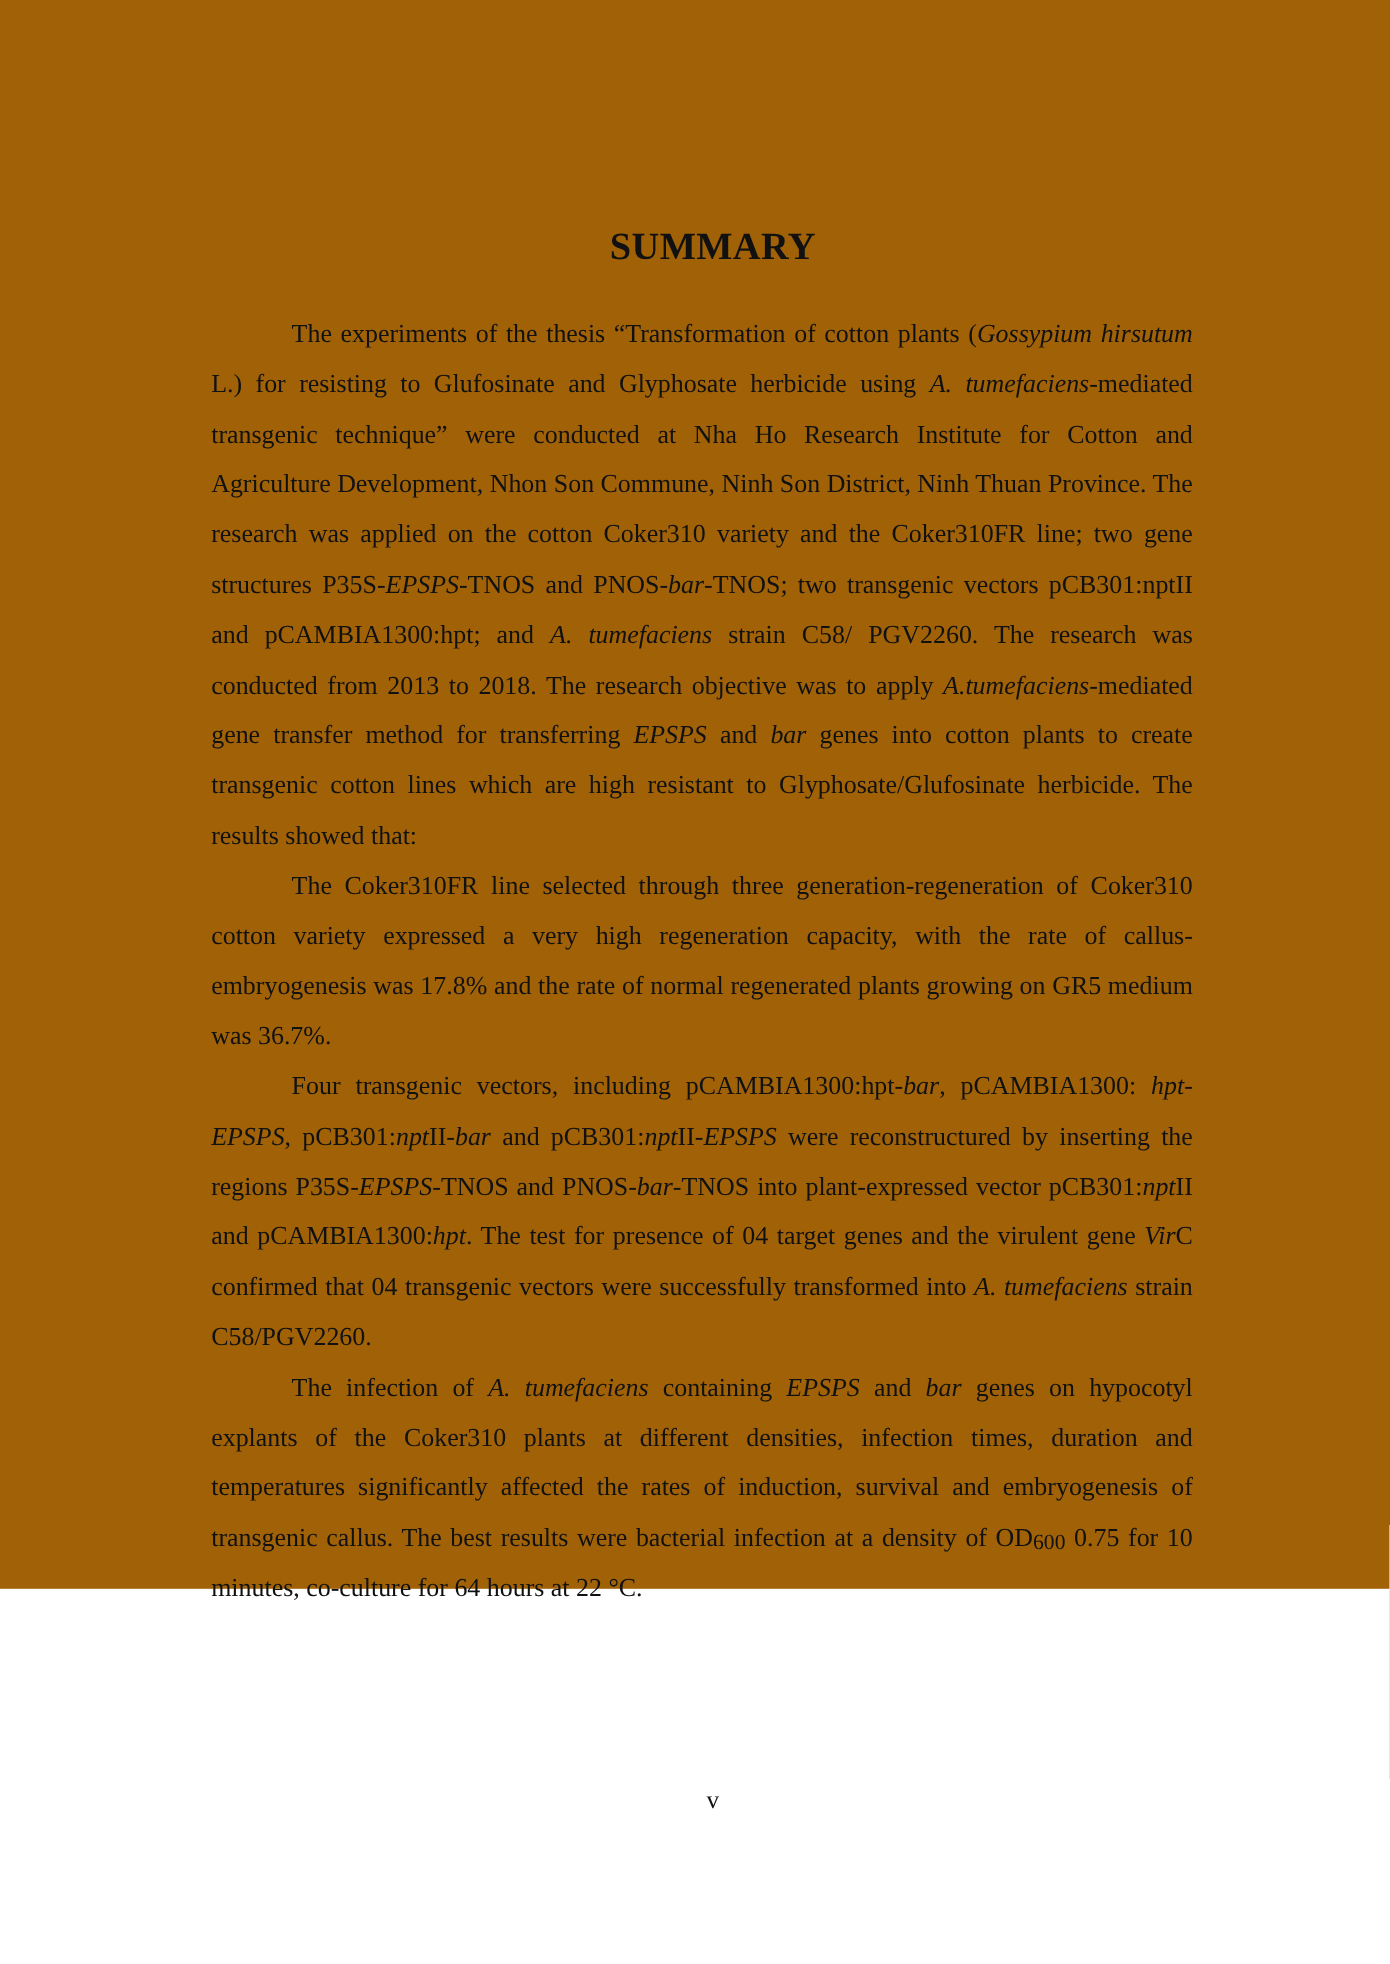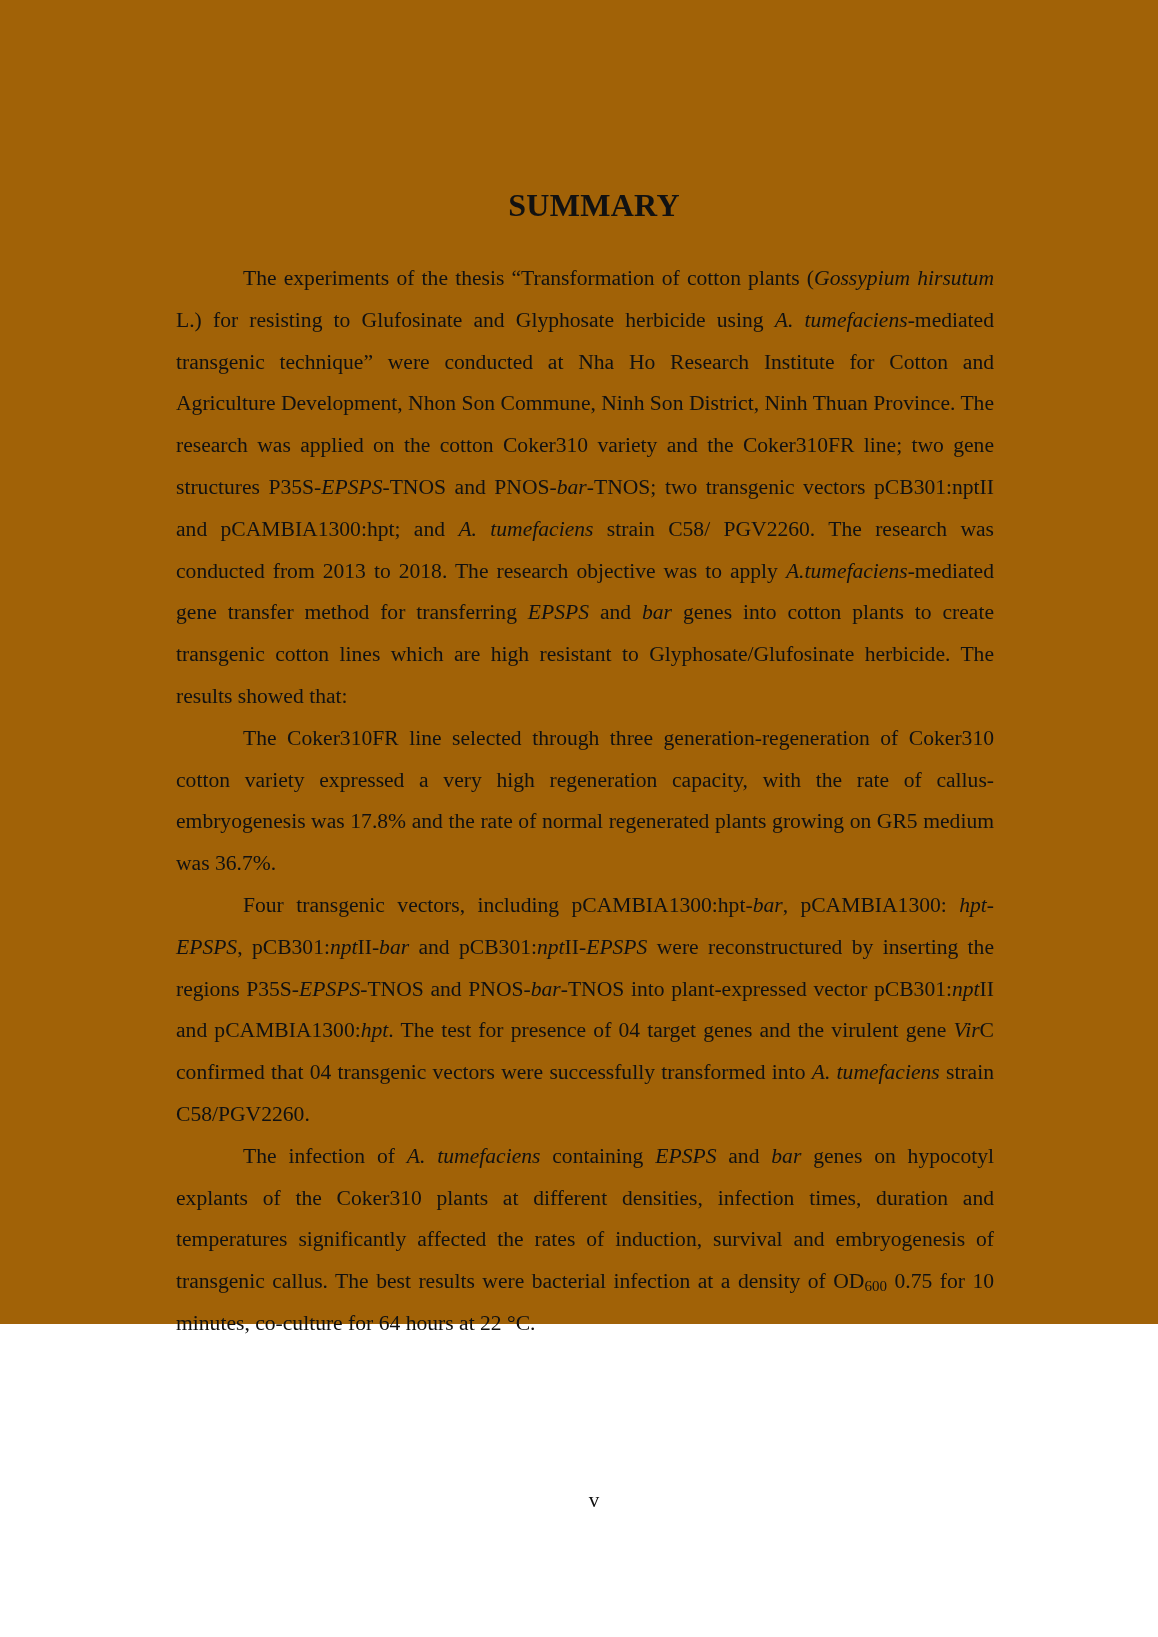--- a/index.html
+++ b/index.html
@@ -13,21 +13,21 @@
     position: absolute; left: 0; width: 1188px; top: 183px;
     text-align: center; font-weight: bold; font-size: 32px; line-height: 44px;
     letter-spacing: 0.3px;
   }
   .body {
     position: absolute; left: 176px; top: 237px; width: 818px;
     font-size: 21.6px; line-height: 41.8px; text-align: justify; margin-top: 21px;
   }
   .body p { margin: 0; text-indent: 67px; }
   i { font-style: italic; }
-  sub { font-size: 15px; vertical-align: -3px; line-height: 0; }
+  sub { font-size: 18px; vertical-align: -3px; line-height: 0; }
   .pageno {
     position: absolute; left: 0; width: 1188px; top: 1485px;
     text-align: center; font-size: 21px; line-height: 30px;
   }
 </style>
 </head>
 <body>
 
 <div class="page">
   <div class="title">SUMMARY</div>

